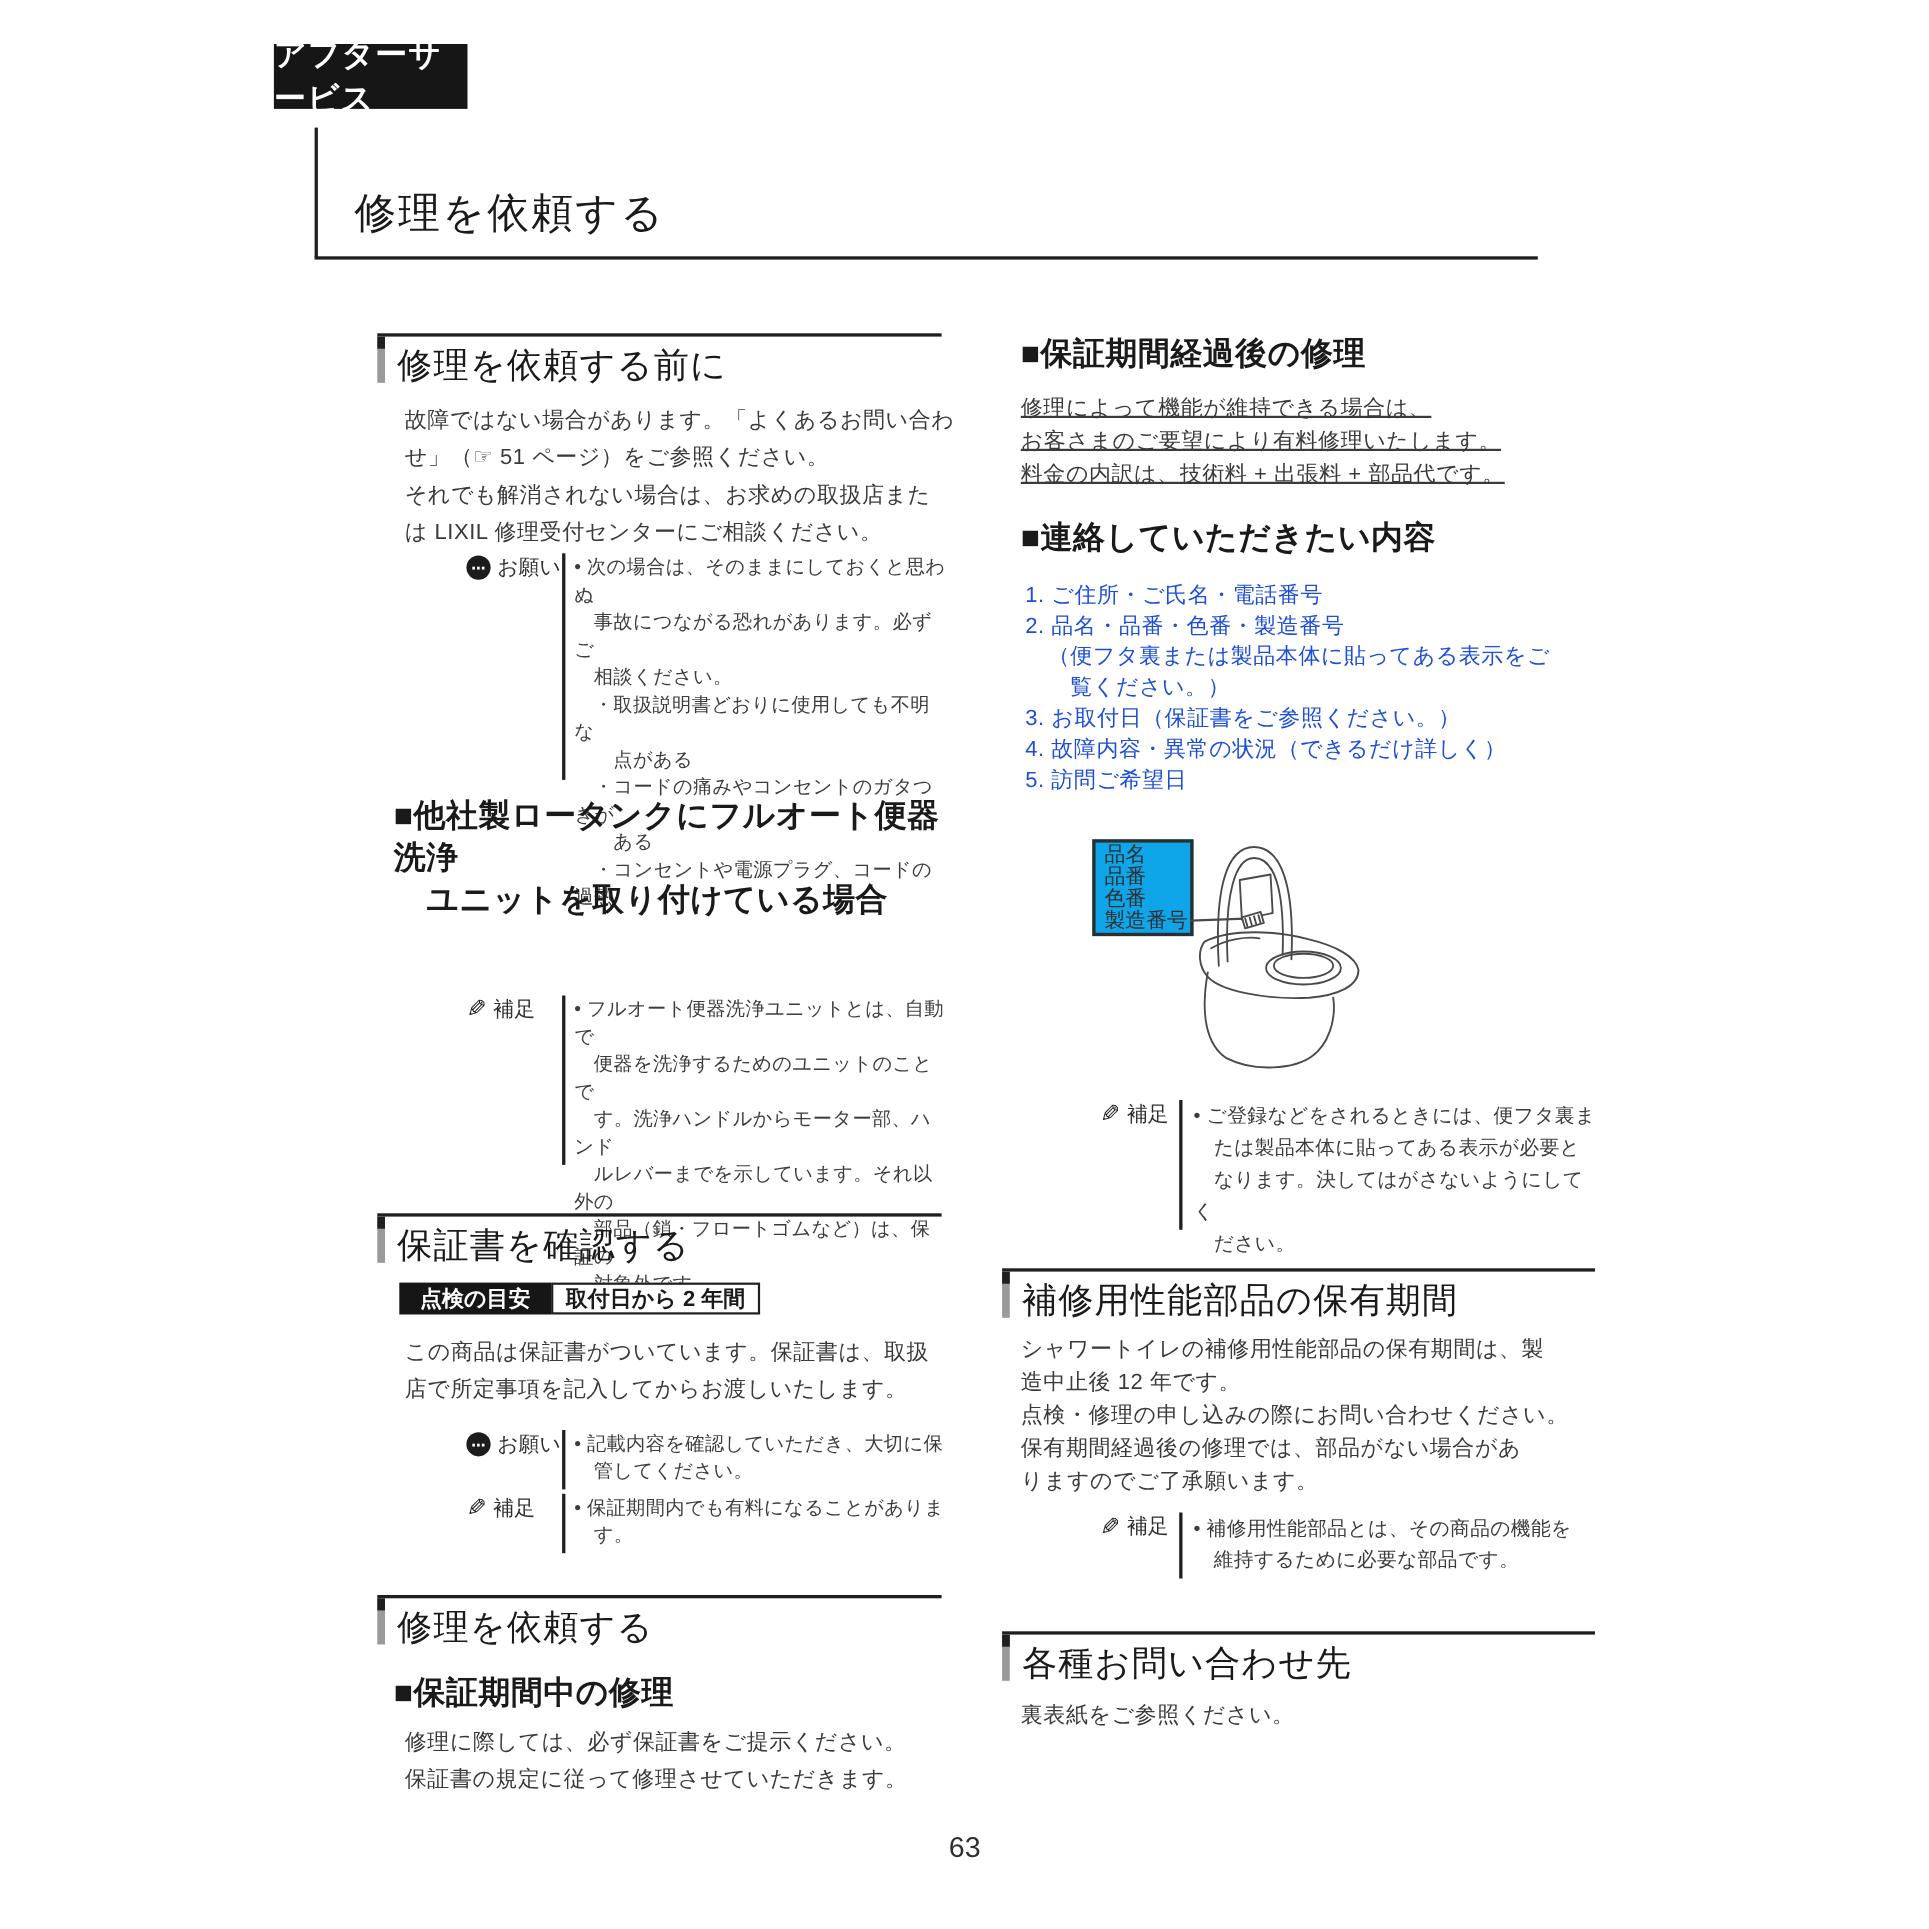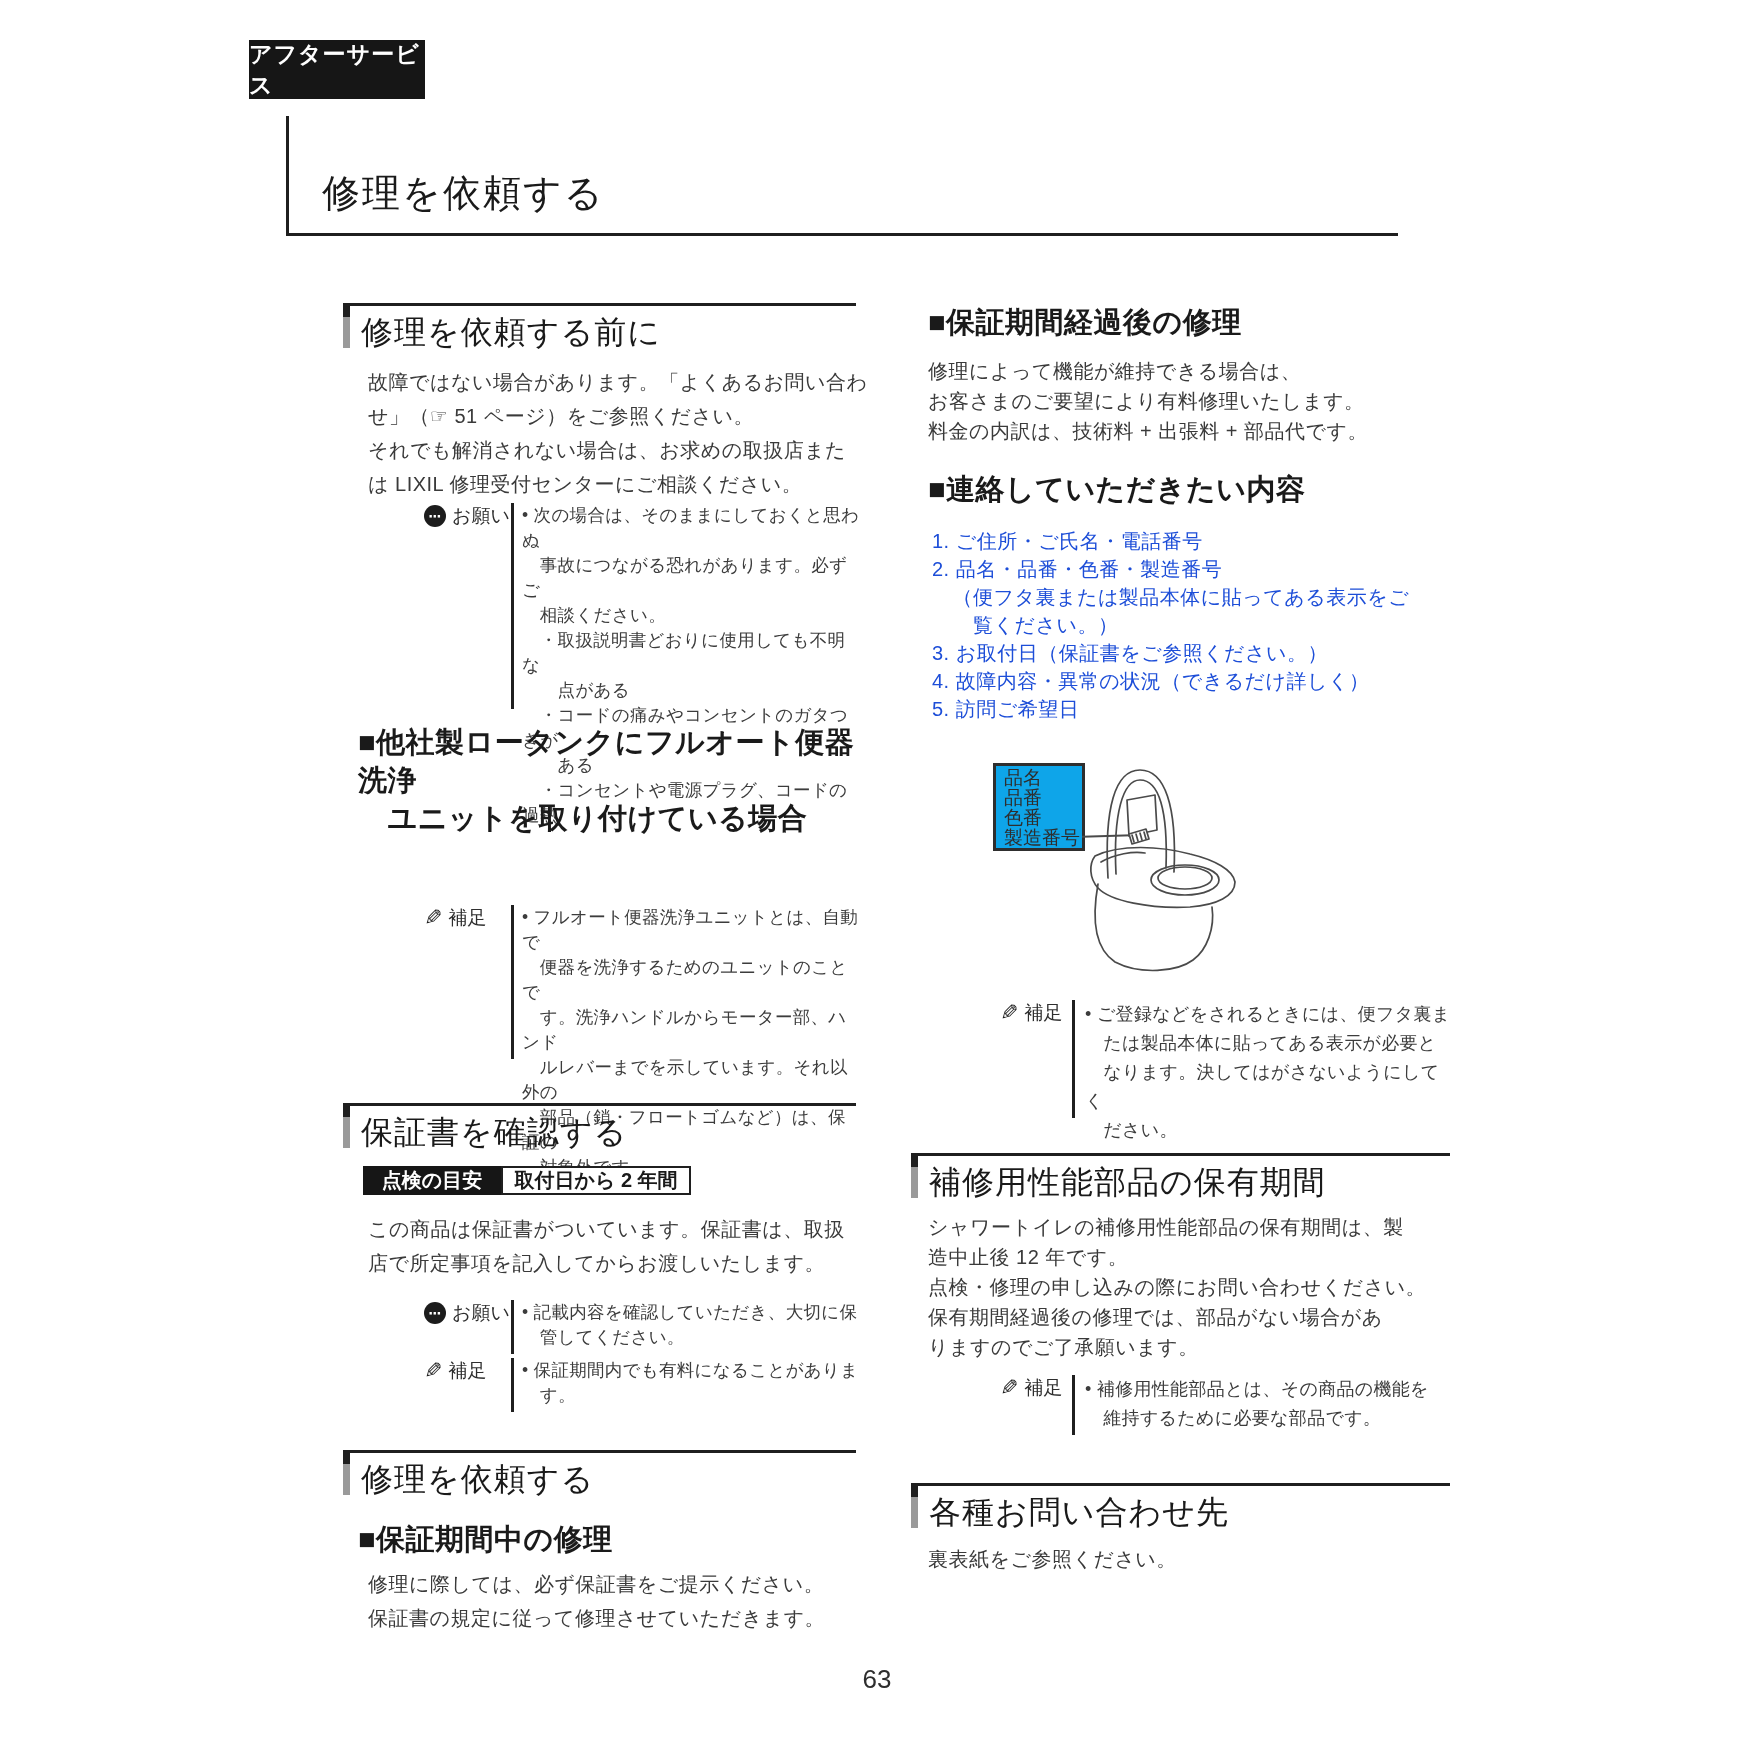--- a/index.html
+++ b/index.html
@@ -6,21 +6,21 @@
   .page{
     position:relative;width:1754px;height:1754px;background:#ffffff;
     font-family:"Liberation Sans","DejaVu Sans",sans-serif;color:#2b2b2b;
     overflow:hidden;
   }
   .abs{position:absolute;}
   
   .cat-badge{
     left:249px;top:40px;width:176px;height:59px;background:#161616;color:#ffffff;
     display:flex;align-items:center;justify-content:center;
-    font-size:23px;font-weight:700;letter-spacing:1px;
+    font-size:29px;font-weight:700;letter-spacing:1px;
   }
   
   .title-vline{left:286px;top:116px;width:3px;height:118px;background:#1f1f1f;}
   .page-title{left:322px;top:168px;font-size:38px;font-weight:400;color:#1a1a1a;letter-spacing:2px;}
   .title-rule{left:286px;top:233px;width:1112px;height:3px;background:#1f1f1f;}
   
   .sec{position:absolute;}
   .sec-top{position:absolute;left:0;top:0;width:100%;height:3px;background:#1f1f1f;}
   .sec-bar{position:absolute;left:0;top:3px;width:7px;height:42px;background:#9a9a9a;}
   .sec-notch{position:absolute;left:0;top:3px;width:7px;height:11px;background:#1f1f1f;}
@@ -150,21 +150,21 @@
     <div class="sec-top"></div>
     <div class="sec-bar"></div>
     <div class="sec-notch"></div>
     <h2>修理を依頼する</h2>
   </div>
   <div class="abs subhead" style="left:358px;top:1520px;width:500px;">■保証期間中の修理</div>
   <div class="abs body-text" style="left:368px;top:1567px;width:500px;">修理に際しては、必ず保証書をご提示ください。
 保証書の規定に従って修理させていただきます。</div>
 
   <div class="abs subhead" style="left:928px;top:303px;width:520px;">■保証期間経過後の修理</div>
-  <div class="abs body-text" style="left:928px;top:356px;width:525px;line-height:30px;">修理によって機能が維持できる場合は、
+  <div class="abs body-text" style="left:928px;top:356px;width:525px;line-height:30px;text-decoration:underline;">修理によって機能が維持できる場合は、
 お客さまのご要望により有料修理いたします。
 料金の内訳は、技術料 + 出張料 + 部品代です。</div>
 
   <div class="abs subhead" style="left:928px;top:470px;width:520px;">■連絡していただきたい内容</div>
   <div class="abs list-text" style="left:932px;top:527px;width:520px;">1. ご住所・ご氏名・電話番号
 2. 品名・品番・色番・製造番号
 　（便フタ裏または製品本体に貼ってある表示をご
 　　覧ください。）
 3. お取付日（保証書をご参照ください。）
 4. 故障内容・異常の状況（できるだけ詳しく）

